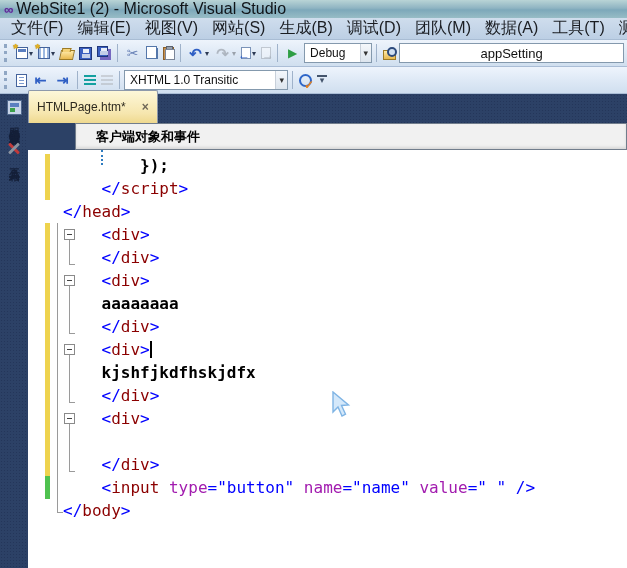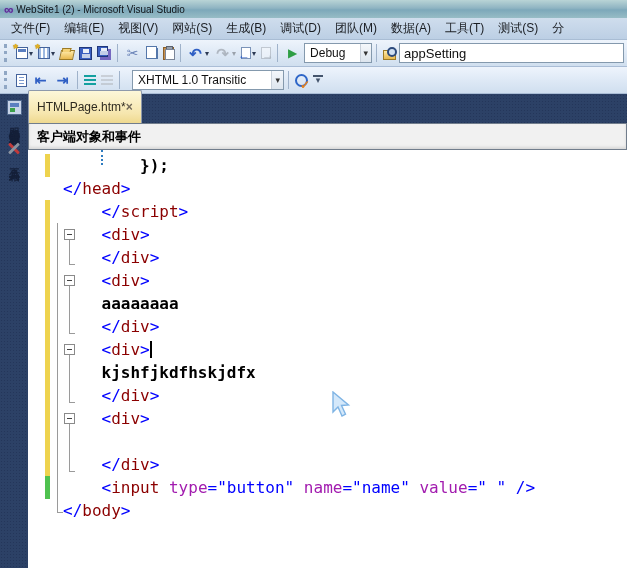--- a/index.html
+++ b/index.html
@@ -5,43 +5,43 @@
   * { margin:0; padding:0; box-sizing:border-box; }
   html,body { width:627px; height:568px; overflow:hidden; }
   body { font-family:"Liberation Sans", sans-serif; }
   .win { position:relative; width:627px; height:568px; background:#2c4166; overflow:hidden; }
 
   
   .titlebar { height:18px; display:flex; align-items:center; padding:0 4px; gap:4px;
     background:linear-gradient(180deg,#b9d4d6 0%,#8fb4c2 45%,#7da8ba 55%,#97bcc6 100%); }
   .vslogo { font-size:13px; font-weight:bold; color:#5a2d91; line-height:1;
     text-shadow:0 0 1px #8a5ad0; letter-spacing:-1px; }
-  .title-text { font-size:10px; color:#101418; }
+  .title-text { font-size:16px; color:#101418; }
 
   
   .menubar { height:22px; background:linear-gradient(180deg,#cfdded,#bccfe4); border-bottom:1px solid #a9bdd4;
     display:flex; align-items:center; padding:0 4px; white-space:nowrap; overflow:hidden; }
-  .mitem { font-size:12px; color:#1a1d22; padding:2px 7px; }
+  .mitem { font-size:16px; color:#1a1d22; padding:2px 7px; }
 
   
   .tbrow { height:27px; background:linear-gradient(180deg,#eef4fc 0%,#dde8f5 55%,#d0dfef 100%);
     border-bottom:1px solid #aabdd6; display:flex; align-items:center; padding:0 3px; gap:1px; overflow:hidden; }
   .grip { width:6px; height:18px; border-left:3px dotted #90a7c4; margin:0 3px 0 1px; }
   .sep { width:1px; height:18px; background:#9fb2ca; margin:0 3px; }
   .tbtn { display:flex; align-items:center; height:22px; padding:1px 2px; border-radius:2px; }
   .tbtn.dis { opacity:.4; filter:grayscale(.8); }
   .glyph { width:17px; height:17px; position:relative; display:flex; align-items:center; justify-content:center;
     font-size:13px; line-height:1; }
   .dd { font-size:8px; color:#2c3a54; margin-left:1px; }
   .combo { display:flex; align-items:center; background:#fff; border:1px solid #8499ad; height:20px;
     font-size:12px; color:#111; padding:0 0 0 5px; }
   .combo .ca { margin-left:auto; padding:0 3px; font-size:9px; color:#333; border-left:1px solid #c8d0da;
     align-self:stretch; display:flex; align-items:center; background:linear-gradient(#f4f7fb,#dde5ee); }
   .tb-input { flex:1; height:20px; border:1px solid #8499ad; font-size:13px; padding:0 4px; min-width:60px;
-    font-family:"Liberation Sans",sans-serif; color:#111; }
+    font-family:"Liberation Sans",sans-serif; color:#111;text-align:center; }
 
   
   .i-newproj { background:#fff; border:1px solid #44639c; width:12px; height:12px; }
   .i-newproj::before { content:""; position:absolute; top:1px; left:1px; right:1px; height:3px; background:#5b7fc0; }
   .i-newproj::after, .i-additem::after { content:"*"; position:absolute; top:-6px; left:-4px; color:#e8b31f;
     font-size:13px; font-weight:bold; text-shadow:0 0 1px #8a6a00; }
   .i-additem { width:12px; height:12px; border:1px solid #44639c;
     background:repeating-linear-gradient(90deg,#9db8e0 0 2px,#fff 2px 4px); }
   .i-folder { width:14px; height:10px; margin-top:4px; background:linear-gradient(#ffeaa8,#e8b94e);
     border:1px solid #9c7a26; transform:skewX(-12deg); }
@@ -88,28 +88,28 @@
   .i-server::before { content:""; position:absolute; top:2px; left:2px; right:2px; height:4px; background:#5b7fc0; }
   .i-server::after { content:""; position:absolute; bottom:2px; left:2px; width:5px; height:4px; background:#3ca04a; }
   .i-toolbox::before, .i-toolbox::after { content:""; position:absolute; top:6px; left:0; width:14px; height:3px; border-radius:1px; }
   .i-toolbox::before { background:#c23a3a; transform:rotate(45deg); }
   .i-toolbox::after { background:#8a93a0; transform:rotate(-45deg); }
   .vlabel { writing-mode:vertical-rl; text-orientation:upright; font-size:11px; color:#141f38;
     letter-spacing:1px; font-weight:bold; }
 
   .editor { flex:1; display:flex; flex-direction:column; min-width:0; }
   .tabstrip { height:29px; display:flex; align-items:flex-end; padding-left:0; }
-  .tab { display:flex; align-items:center; gap:0; height:25px; padding:16px 8px;
+  .tab { display:flex; align-items:center; gap:16px; height:25px; padding:16px 8px;
     background:linear-gradient(180deg,#fdf7d9 0%,#f6e6ae 70%,#efd98f 100%);
     border:1px solid #8e99ab; border-bottom:none; border-radius:2px 2px 0 0; }
   .tab-label { font-size:12px; color:#2e2a20; }
   .tab-close { font-size:12px; color:#6f6758; font-weight:bold; line-height:1; }
 
   .navbar { height:27px; background:#f1f1f1; border:1px solid #717d8c; display:flex; align-items:center;
-    padding-left:8px; box-shadow:inset 0 -2px 3px #d8d8d8; }
+    padding-left:20px; box-shadow:inset 0 -2px 3px #d8d8d8;margin-left:47px; }
   .navbar-label { font-size:13px; font-weight:bold; color:#000; }
 
   .code { flex:1; background:#fff; position:relative; overflow:hidden; padding-top:4px;
     font-family:"DejaVu Sans Mono","Liberation Mono",monospace; font-size:16px; }
   .cl { position:relative; height:23px; white-space:pre; }
   .ct { position:absolute; left:35px; top:0; line-height:23px; }
   .c-t { color:#000; font-weight:bold; }
   .c-d { color:#0000ff; }
   .c-g { color:#8b0000; }
   .c-a { color:#a21caf; }
@@ -231,21 +231,21 @@
         <div class="glyph i-indent"></div>
       </div>
       <div class="sep"></div>
       <div class="tbtn">
         <div class="glyph i-comment"></div>
       </div>
       <div class="tbtn dis">
         <div class="glyph i-uncomment"></div>
       </div>
       <div class="sep"></div>
-      <div class="combo" style="width: 152px; margin-left: 8px;">
+      <div class="combo" style="width: 164px;">
         <span>XHTML 1.0 Transitic</span>
         <span class="ca">▾</span>
       </div>
       <div class="sep"></div>
       <div class="tbtn">
         <div class="glyph i-validate"></div>
       </div>
       <div class="tbtn">
         <div class="glyph i-overflow"></div>
       </div>
@@ -270,22 +270,22 @@
           <span class="tab-close">×</span>
         </div>
       </div>
 
       <div class="navbar">
         <span class="navbar-label">客户端对象和事件</span>
       </div>
 
       <div class="code" id="code">
           <div class="cl"><div class="bar bar-y"></div><div class="guide"></div><div class="ct"><span class="c-t">        });</span></div></div>
+          <div class="cl"><div class="bar bar-y"></div><div class="ct"><span class="c-t">    </span><span class="c-d">&lt;/</span><span class="c-g">script</span><span class="c-d">&gt;</span></div></div>
           <div class="cl"><div class="ct"><span class="c-d">&lt;/</span><span class="c-g">head</span><span class="c-d">&gt;</span></div></div>
-          <div class="cl"><div class="bar bar-y"></div><div class="ct"><span class="c-t">    </span><span class="c-d">&lt;/</span><span class="c-g">script</span><span class="c-d">&gt;</span></div></div>
           <div class="cl"><div class="bar bar-y"></div><div class="fb fb-div"></div><div class="vl vl-below vl-div"></div><div class="vl vl-body"></div><div class="ct"><span class="c-t">    </span><span class="c-d">&lt;</span><span class="c-g">div</span><span class="c-d">&gt;</span></div></div>
           <div class="cl"><div class="bar bar-y"></div><div class="vl vl-body"></div><div class="vl vl-div vl-te"></div><div class="tick tick-div"></div><div class="ct"><span class="c-t">    </span><span class="c-d">&lt;/</span><span class="c-g">div</span><span class="c-d">&gt;</span></div></div>
           <div class="cl"><div class="bar bar-y"></div><div class="fb fb-div"></div><div class="vl vl-below vl-div"></div><div class="vl vl-body"></div><div class="ct"><span class="c-t">    </span><span class="c-d">&lt;</span><span class="c-g">div</span><span class="c-d">&gt;</span></div></div>
           <div class="cl"><div class="bar bar-y"></div><div class="vl vl-body"></div><div class="vl vl-div"></div><div class="ct"><span class="c-t">    aaaaaaaa</span></div></div>
           <div class="cl"><div class="bar bar-y"></div><div class="vl vl-body"></div><div class="vl vl-div vl-te"></div><div class="tick tick-div"></div><div class="ct"><span class="c-t">    </span><span class="c-d">&lt;/</span><span class="c-g">div</span><span class="c-d">&gt;</span></div></div>
           <div class="cl"><div class="bar bar-y"></div><div class="fb fb-div"></div><div class="vl vl-below vl-div"></div><div class="vl vl-body"></div><div class="ct"><span class="c-t">    </span><span class="c-d">&lt;</span><span class="c-g">div</span><span class="c-d">&gt;</span><span class="caret"></span></div></div>
           <div class="cl"><div class="bar bar-y"></div><div class="vl vl-body"></div><div class="vl vl-div"></div><div class="ct"><span class="c-t">    kjshfjkdfhskjdfx</span></div></div>
           <div class="cl"><div class="bar bar-y"></div><div class="vl vl-body"></div><div class="vl vl-div vl-te"></div><div class="tick tick-div"></div><div class="ct"><span class="c-t">    </span><span class="c-d">&lt;/</span><span class="c-g">div</span><span class="c-d">&gt;</span></div></div>
           <div class="cl"><div class="bar bar-y"></div><div class="fb fb-div"></div><div class="vl vl-below vl-div"></div><div class="vl vl-body"></div><div class="ct"><span class="c-t">    </span><span class="c-d">&lt;</span><span class="c-g">div</span><span class="c-d">&gt;</span></div></div>
           <div class="cl"><div class="bar bar-y"></div><div class="vl vl-body"></div><div class="vl vl-div"></div></div>

